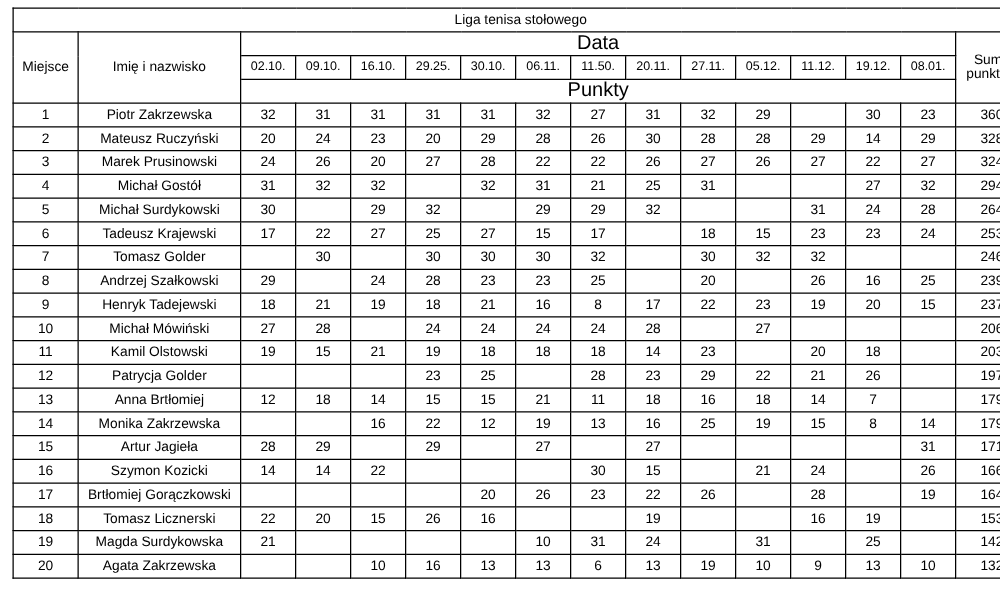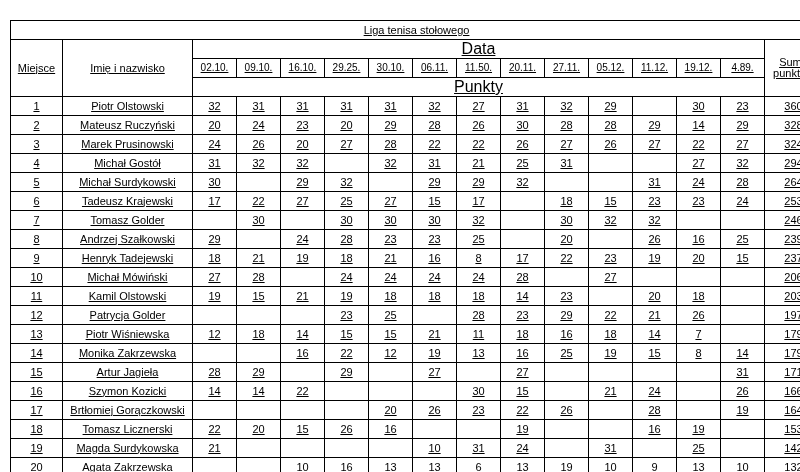--- a/index.html
+++ b/index.html
@@ -12,22 +12,21 @@
     height: 472px;
     font-family: "Liberation Sans", sans-serif;
     color: #000000;
     overflow: hidden;
   }
   .page {
     position: relative;
     width: 800px;
     height: 408px;
     box-sizing: border-box;
-    padding: 20px 8px 6px 10px;
-    text-decoration: underline;
+    padding: 6px 8px 6px 10px;
   }
   table.league {
     border-collapse: collapse;
     width: 782px;
     table-layout: fixed;
     font-size: 10px;
   }
   table.league th,
   table.league td {
     border: 1px solid #000000;
@@ -130,30 +129,30 @@
         <th>16.10.</th>
         <th>29.25.</th>
         <th>30.10.</th>
         <th>06.11.</th>
         <th>11.50.</th>
         <th>20.11.</th>
         <th>27.11.</th>
         <th>05.12.</th>
         <th>11.12.</th>
         <th>19.12.</th>
-        <th>4.89.</th>
+        <th>08.01.</th>
       </tr>
       <tr>
         <th class="punkty-head" colspan="13">Punkty</th>
       </tr>
     </thead>
     <tbody>
       <tr>
         <td class="place">1</td>
-        <td class="name">Piotr Olstowski</td>
+        <td class="name">Piotr Zakrzewska</td>
         <td class="val">32</td>
         <td class="val">31</td>
         <td class="val">31</td>
         <td class="val">31</td>
         <td class="val">31</td>
         <td class="val">32</td>
         <td class="val">27</td>
         <td class="val">31</td>
         <td class="val">32</td>
         <td class="val">29</td>
@@ -355,21 +354,21 @@
         <td class="val">23</td>
         <td class="val">29</td>
         <td class="val">22</td>
         <td class="val">21</td>
         <td class="val">26</td>
         <td class="val"></td>
         <td class="sum">197</td>
       </tr>
       <tr>
         <td class="place">13</td>
-        <td class="name">Piotr Wiśniewska</td>
+        <td class="name">Anna Brtłomiej</td>
         <td class="val">12</td>
         <td class="val">18</td>
         <td class="val">14</td>
         <td class="val">15</td>
         <td class="val">15</td>
         <td class="val">21</td>
         <td class="val">11</td>
         <td class="val">18</td>
         <td class="val">16</td>
         <td class="val">18</td>

